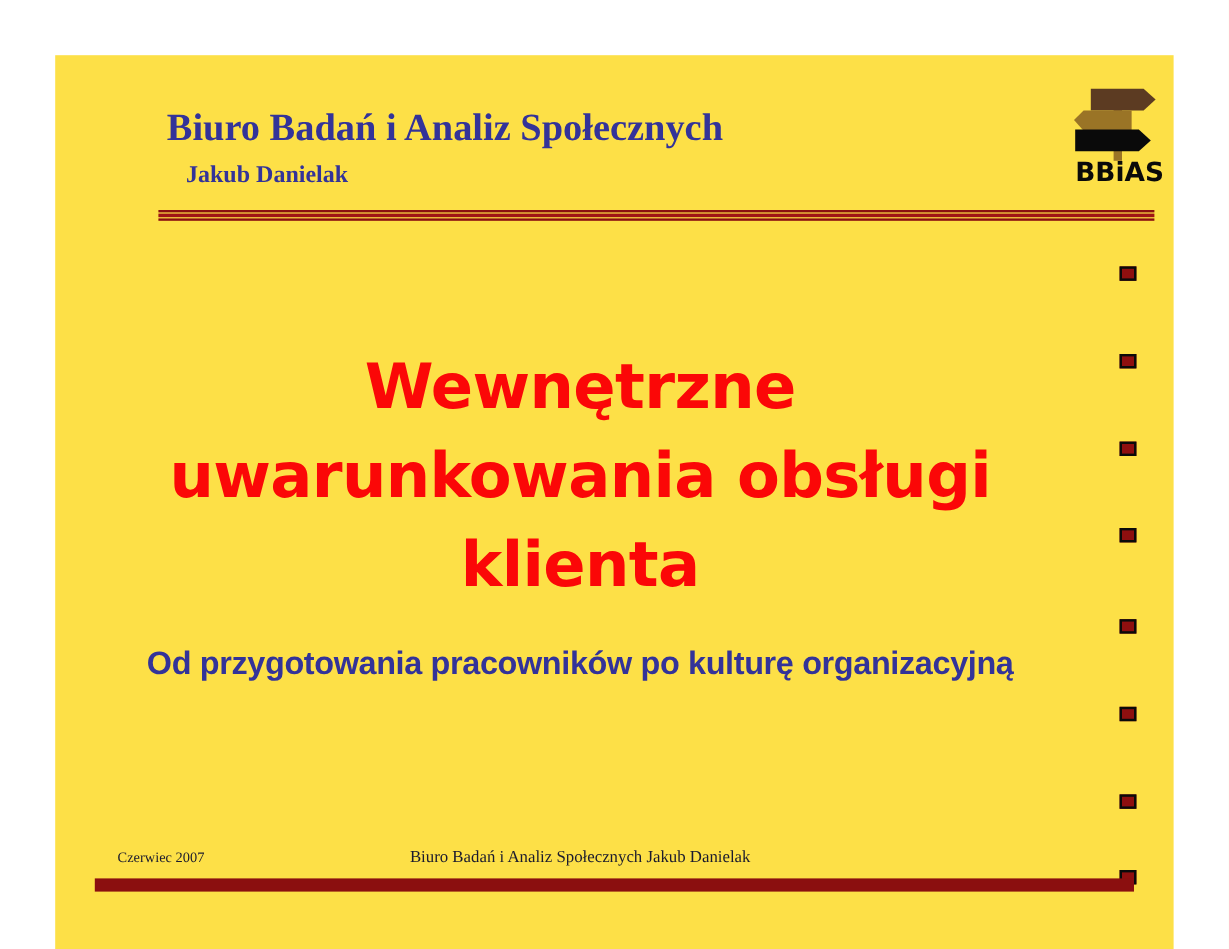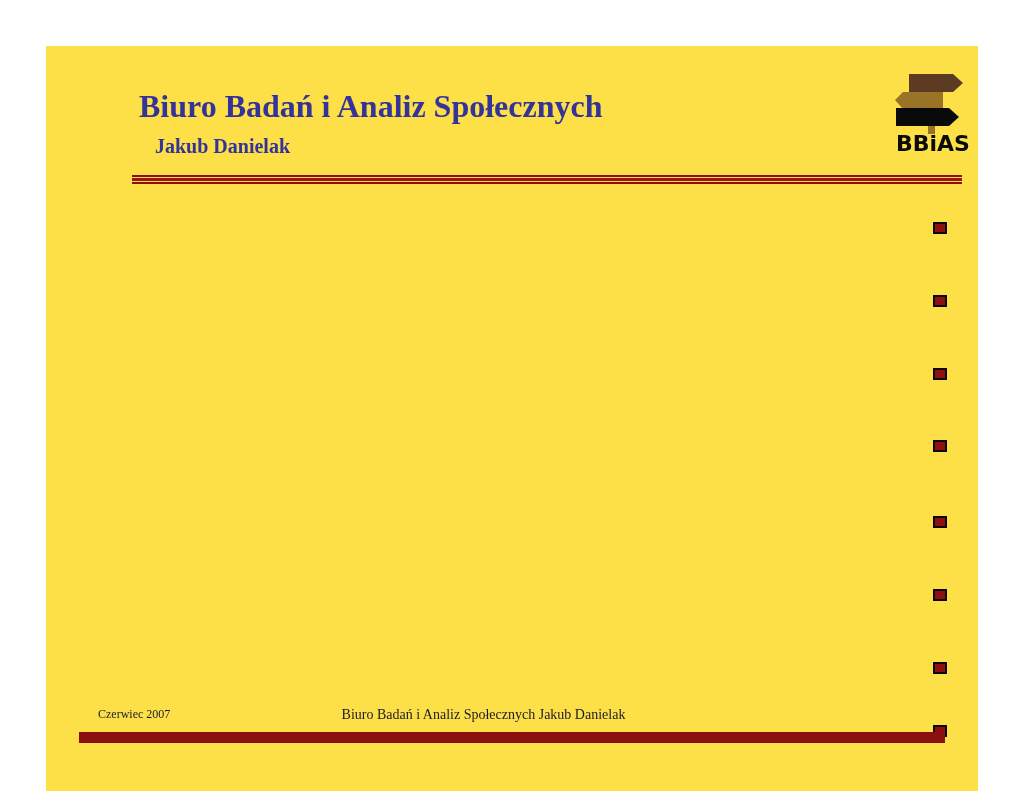--- a/index.html
+++ b/index.html
@@ -185,21 +185,26 @@
       <polygon points="18,10 62,10 72,19 62,28 18,28" fill="#5c3b22"></polygon>
 
       <polygon points="12,28 52,28 52,45 12,45 4,36" fill="#9a7426"></polygon>
 
       <polygon points="5,44 58,44 68,53 58,62 5,62" fill="#0a0a0a"></polygon>
 
       <text x="42" y="87" font-family="DejaVu Sans, sans-serif" font-size="22" font-weight="bold" fill="#0a0a0a" text-anchor="middle">BBiAS</text>
     </svg>
   </div>
 
-
+  <div id="main-title">
+    <span class="tl">Wewnętrzne</span>
+    <span class="tl">uwarunkowania obsługi klienta</span>
+  </div>
+
+  <div id="subtitle">Od przygotowania pracowników po kulturę organizacyjną</div>
 
   <div class="marker" style="top:176px"></div>
   <div class="marker" style="top:249px"></div>
   <div class="marker" style="top:322px"></div>
   <div class="marker" style="top:394px"></div>
   <div class="marker" style="top:470px"></div>
   <div class="marker" style="top:543px"></div>
   <div class="marker" style="top:616px"></div>
   <div class="marker" style="top:679px"></div>
 

